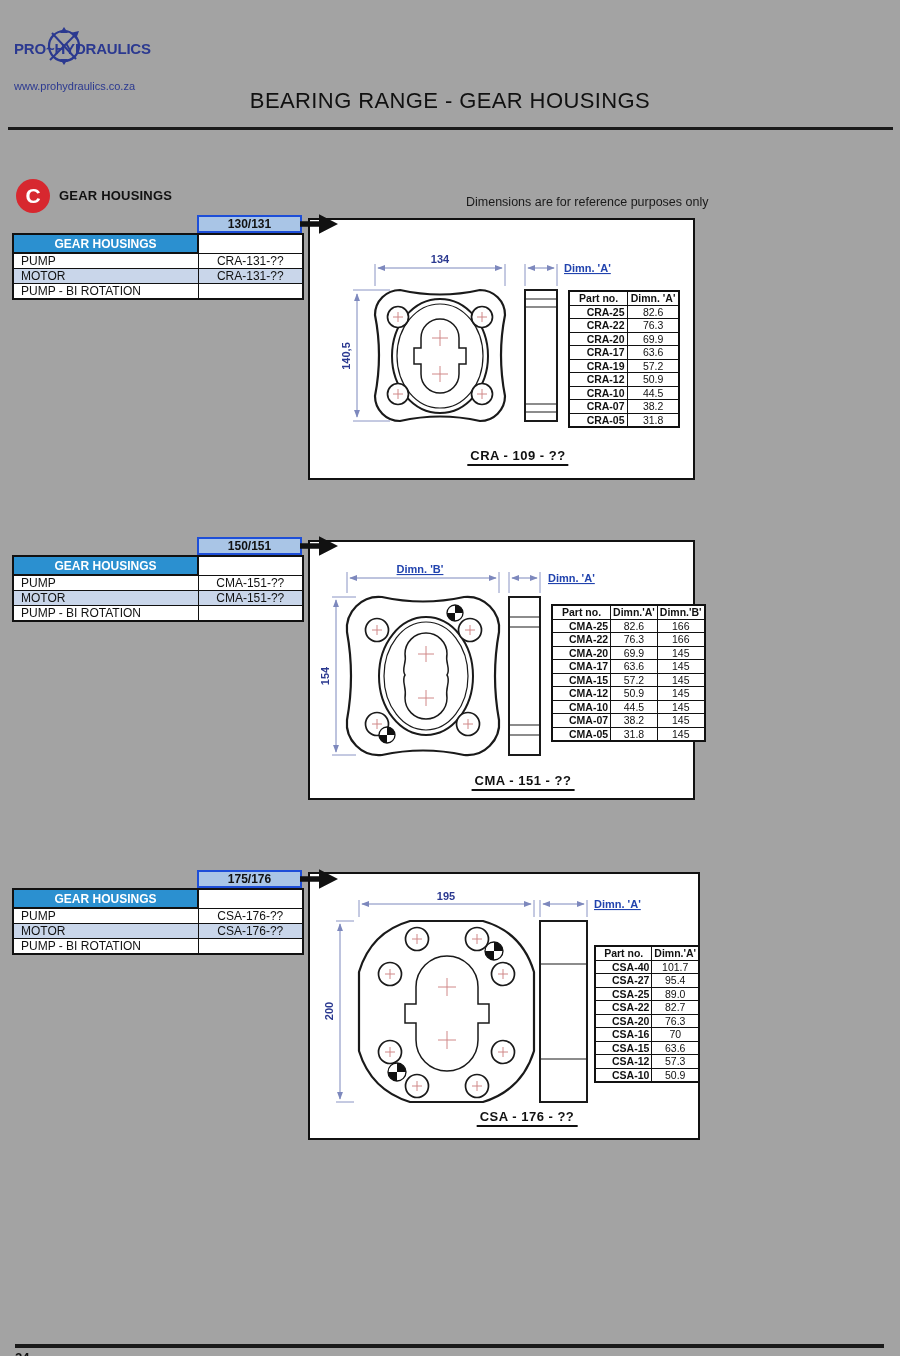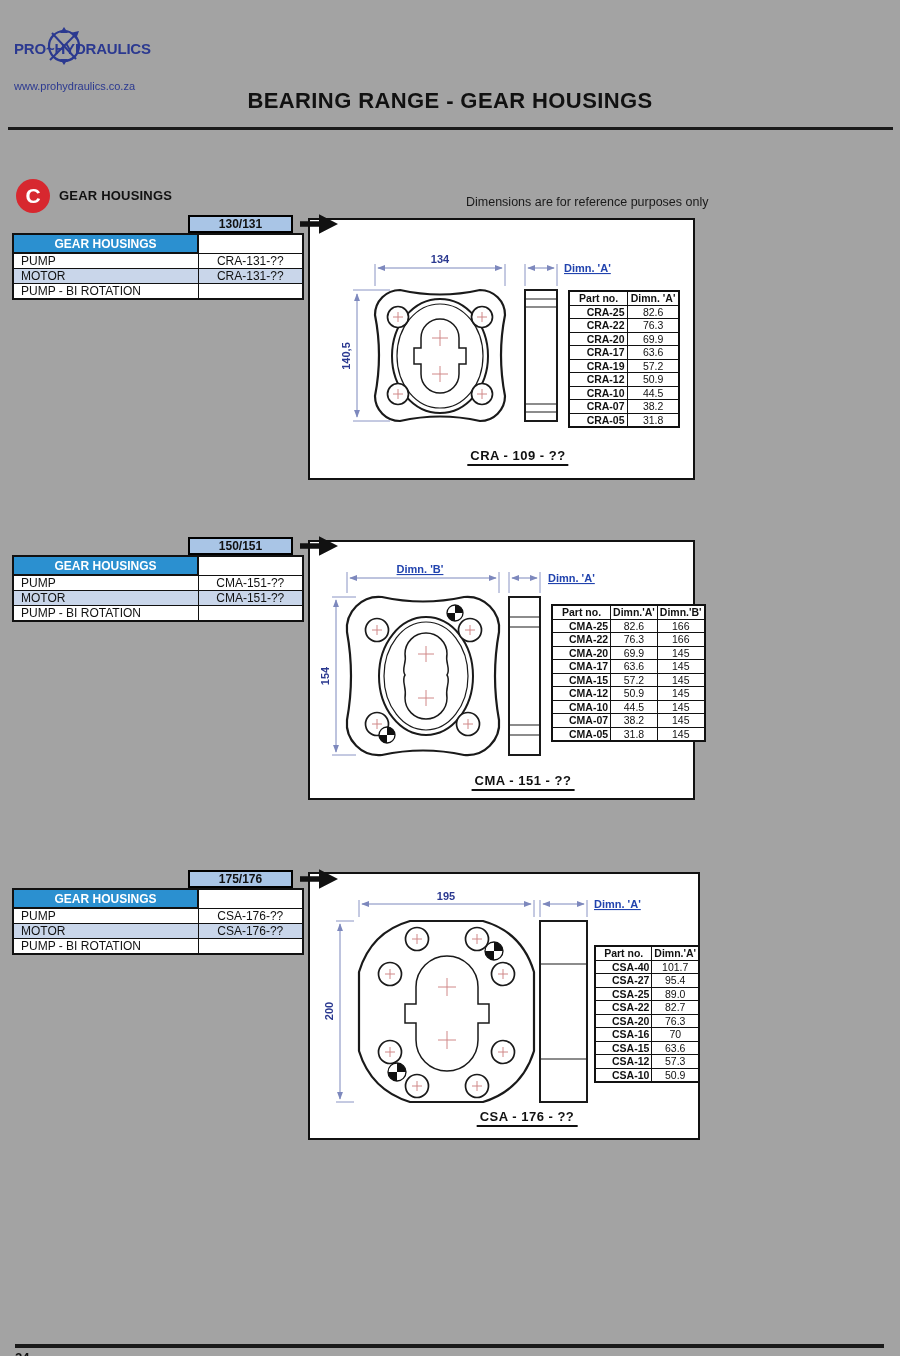--- a/index.html
+++ b/index.html
@@ -7,34 +7,34 @@
         font-family:"Liberation Sans",sans-serif;color:#111;}
 
   
   .logo-brand{position:absolute;left:14px;top:40px;font-size:15px;font-weight:700;
               color:#2b3990;letter-spacing:-0.2px;z-index:2;}
   .logo-url{position:absolute;left:14px;top:80px;font-size:11px;color:#2b3990;z-index:2;}
   .globe{position:absolute;left:40px;top:22px;z-index:1;}
 
   
   .title{position:absolute;left:0;top:88px;width:900px;text-align:center;
-         font-size:22px;font-weight:700;letter-spacing:0.4px;color:#111;}
+         font-size:22px;font-weight:400;letter-spacing:0.4px;color:#111;}
   .title-rule{position:absolute;left:8px;top:127px;width:885px;height:3px;background:#1a1a1a;}
 
   
   .sec-badge{position:absolute;left:16px;top:179px;width:34px;height:34px;border-radius:50%;
              background:#d7282f;color:#fff;font-size:21px;font-weight:700;text-align:center;
              line-height:34px;}
   .sec-title{position:absolute;left:59px;top:188px;font-size:13px;font-weight:700;letter-spacing:0.2px;}
   .disclaimer{position:absolute;left:466px;top:195px;font-size:12.5px;color:#1a1a1a;}
 
   
   .selgrp{position:absolute;left:12px;width:340px;height:80px;}
-  .size-badge{position:absolute;left:176px;top:0;width:105px;height:18px;box-sizing:border-box;
-              background:#a9c5e6;border:2px solid #000000;text-align:center;
+  .size-badge{position:absolute;left:185px;top:0;width:105px;height:18px;box-sizing:border-box;
+              background:#a9c5e6;border:2px solid #1d4ed8;text-align:center;
               font-size:12px;font-weight:700;line-height:14px;}
   .ptr{position:absolute;left:288px;top:-2px;width:38px;height:22px;background:#111;z-index:6;
        clip-path:polygon(0 38%,50% 38%,50% 6%,100% 50%,50% 94%,50% 62%,0 62%);}
   .seltab{position:absolute;left:0;top:18px;width:290px;border-collapse:collapse;
           table-layout:fixed;background:#fff;border:2px solid #111;}
   .seltab th,.seltab td{border:1.5px solid #111;height:14px;padding:0;font-size:12px;overflow:hidden;}
   .seltab .gh{background:#2b90d0;color:#fff;font-weight:700;text-align:center;height:17px;
               border:2px solid #111;}
   .seltab .lbl{text-align:left;padding-left:7px;}
   .seltab .val{text-align:center;}

